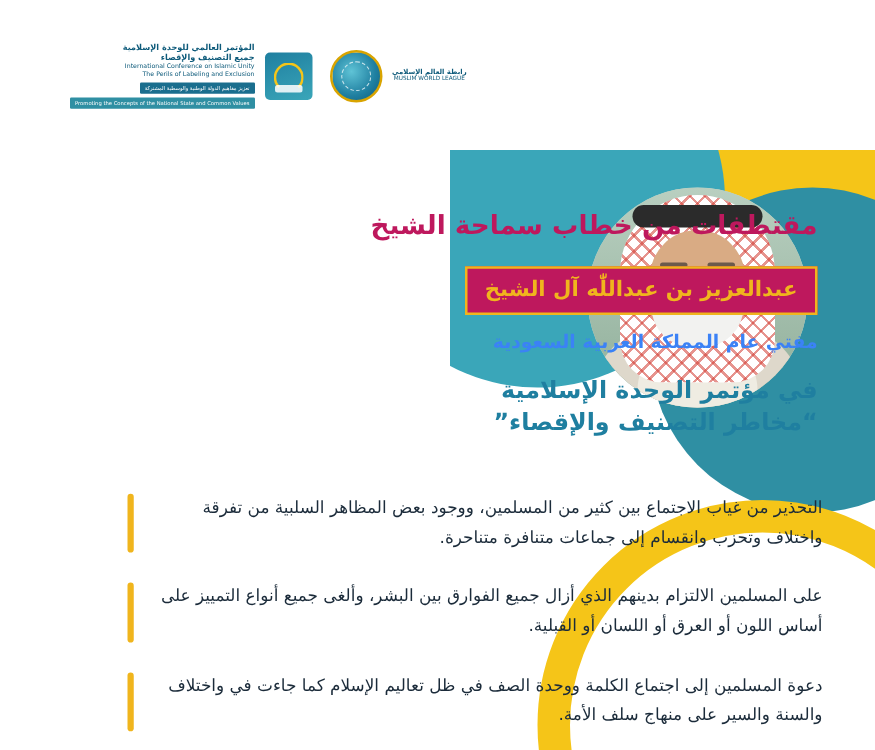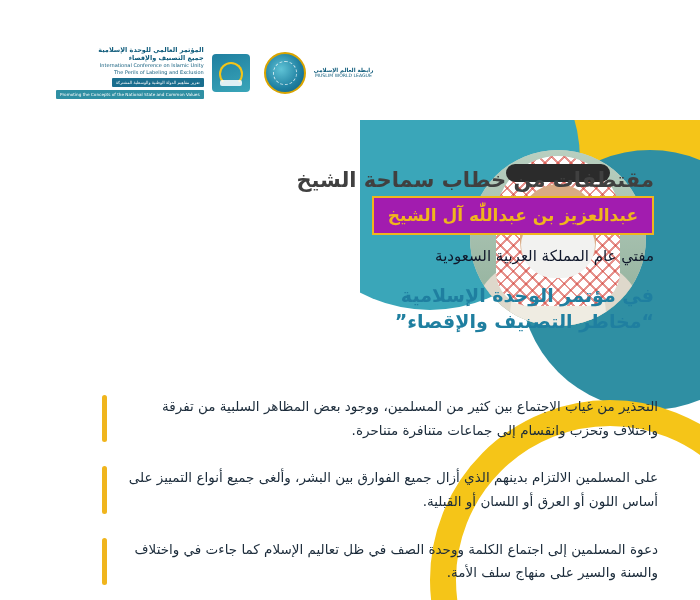--- a/index.html
+++ b/index.html
@@ -57,21 +57,21 @@
   .deco-yellow-curve {
     bottom: -160px; right: -90px;
     width: 360px; height: 360px;
     border: 26px solid #f5c518;
     border-radius: 50%;
     background: transparent;
   }
 
   
   .logos {
-    position: absolute; top: 46px; left: 56px;
+    position: absolute; top: 34px; left: 56px;
     display: flex; align-items: center; gap: 14px;
     direction: ltr;
   }
   .logo-block { display: flex; align-items: center; gap: 8px; }
   .logo-text-col {
     display: flex; flex-direction: column; align-items: flex-end;
     line-height: 1.25;
   }
   .logo-ar { font-size: 6.5px; color: #0d5a7a; font-weight: bold; }
   .logo-en { font-size: 5px; color: #0d5a7a; }
@@ -166,33 +166,33 @@
     position: absolute; top: 14px; left: 50%; transform: translateX(-50%);
     width: 104px; height: 18px; background: #2b2b2b; border-radius: 9px;
   }
 
   
   .headline {
     position: absolute; top: 168px; right: 46px; width: 400px;
     text-align: right; direction: rtl;
   }
   .h-line1 {
-    color: #404040; font-size: 21px; font-weight: bold; letter-spacing: 0;
-    margin-bottom: 4px;
+    color: #be185d; font-size: 21px; font-weight: bold; letter-spacing: 0;
+    margin-bottom: 21px;
   }
   .h-name-box {
     display: inline-block; border: 2px solid #f0b51d;
     padding: 7px 14px 8px; color: #ffffff; background: transparent;
   }
   .h-name {
     color: #f0b51d; font-size: 17px; font-weight: bold; white-space: nowrap;
   }
-  .h-name-box { background: #a21caf; }
+  .h-name-box { background: #be185d; }
   .h-role {
-    color: #0f172a; font-size: 15px; margin-top: 12px; font-weight: normal;
+    color: #3b82f6; font-size: 15px; margin-top: 12px; font-weight: bold;
   }
   .h-conf {
     color: #1f7fa0; font-size: 19px; font-weight: bold; margin-top: 16px; line-height: 1.5;
   }
   .h-conf2 { color: #1f7fa0; font-size: 19px; font-weight: bold; }
 
   
   .points {
     position: absolute; top: 395px; right: 42px; width: 556px;
     direction: rtl; text-align: right;

